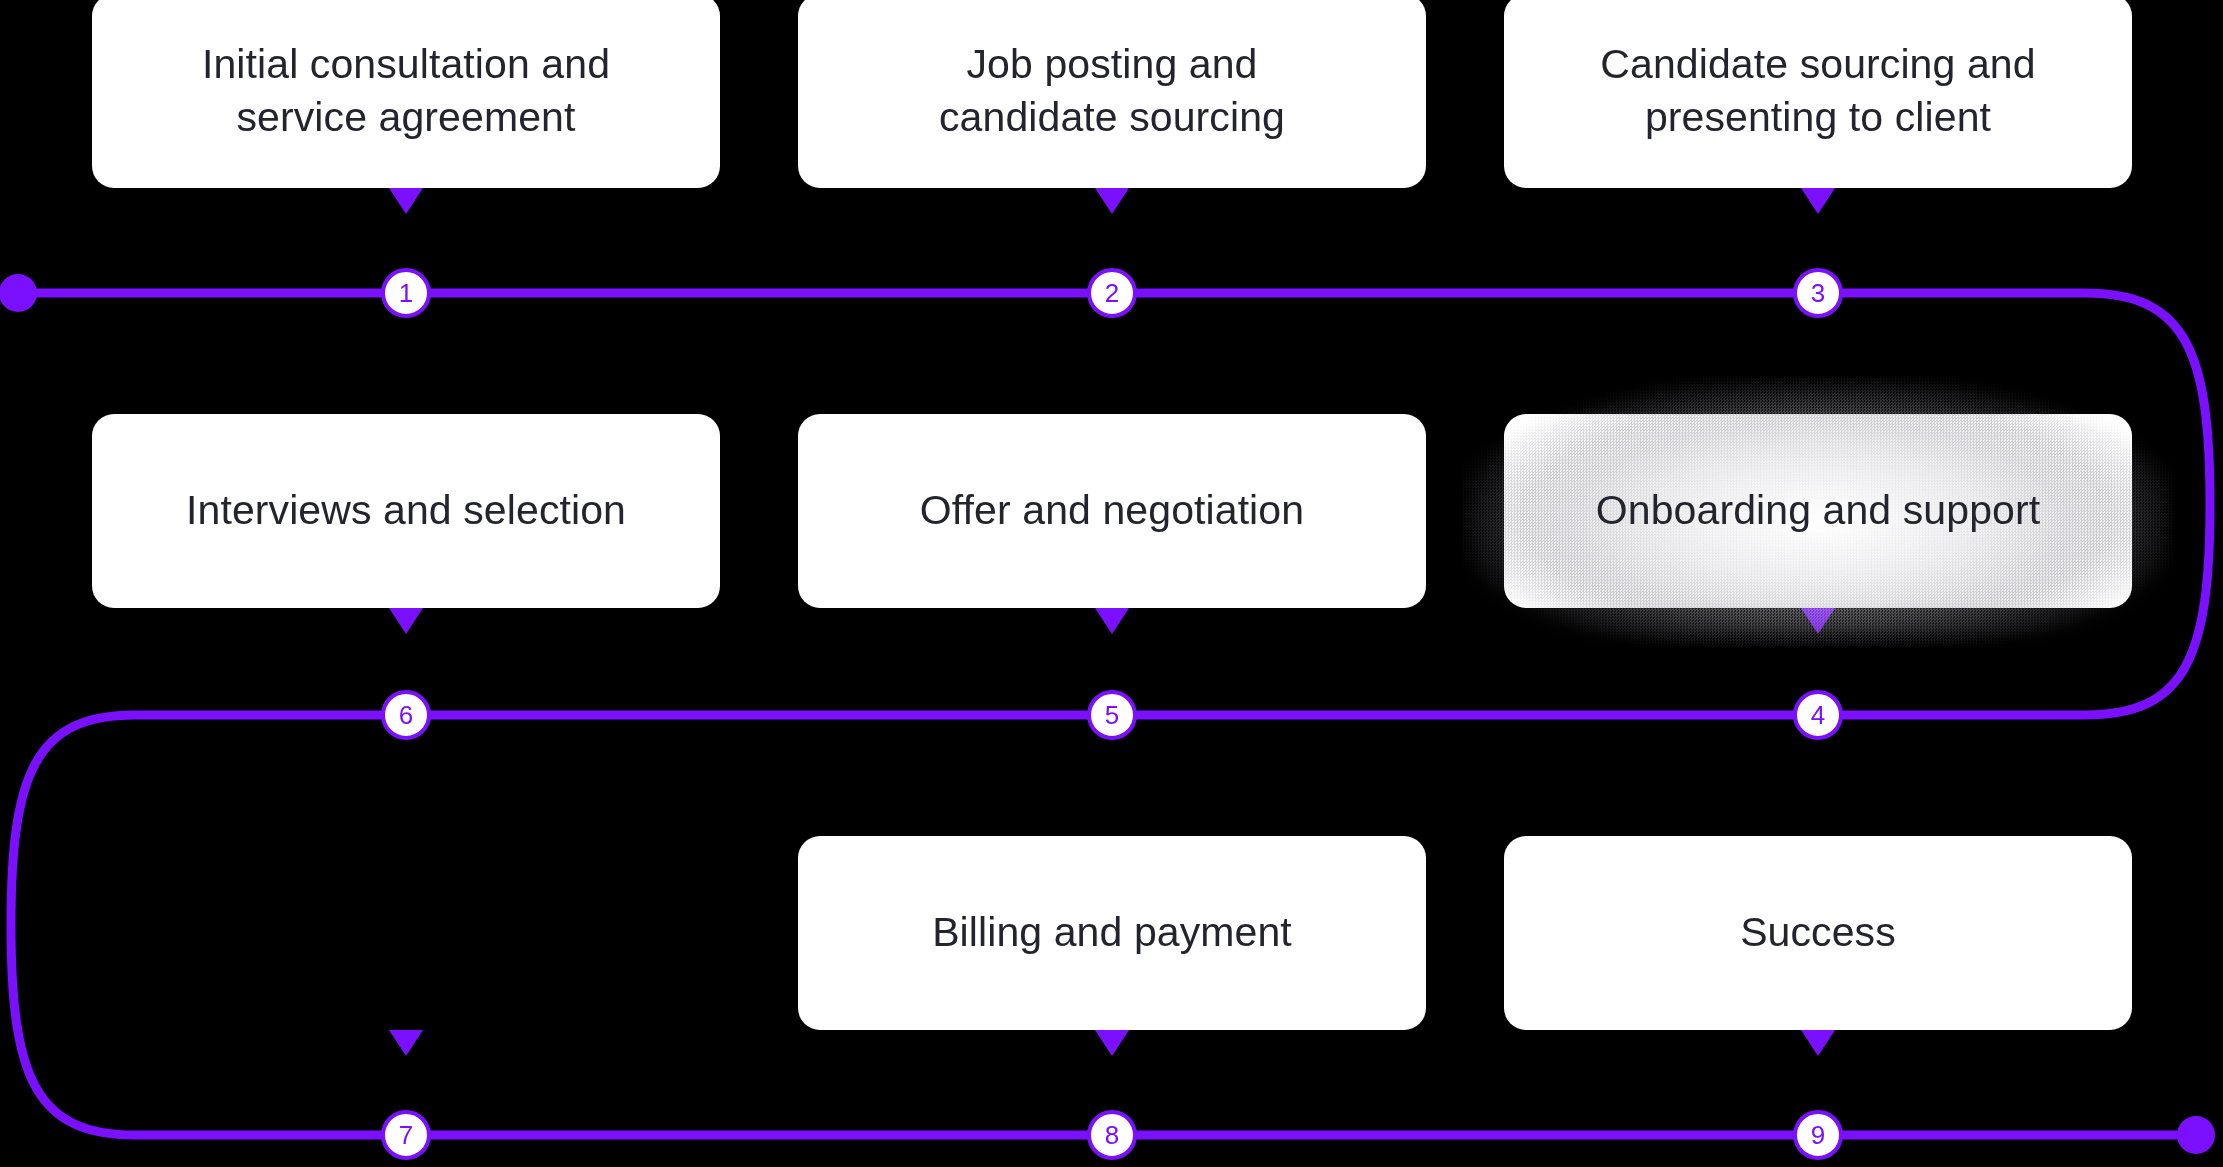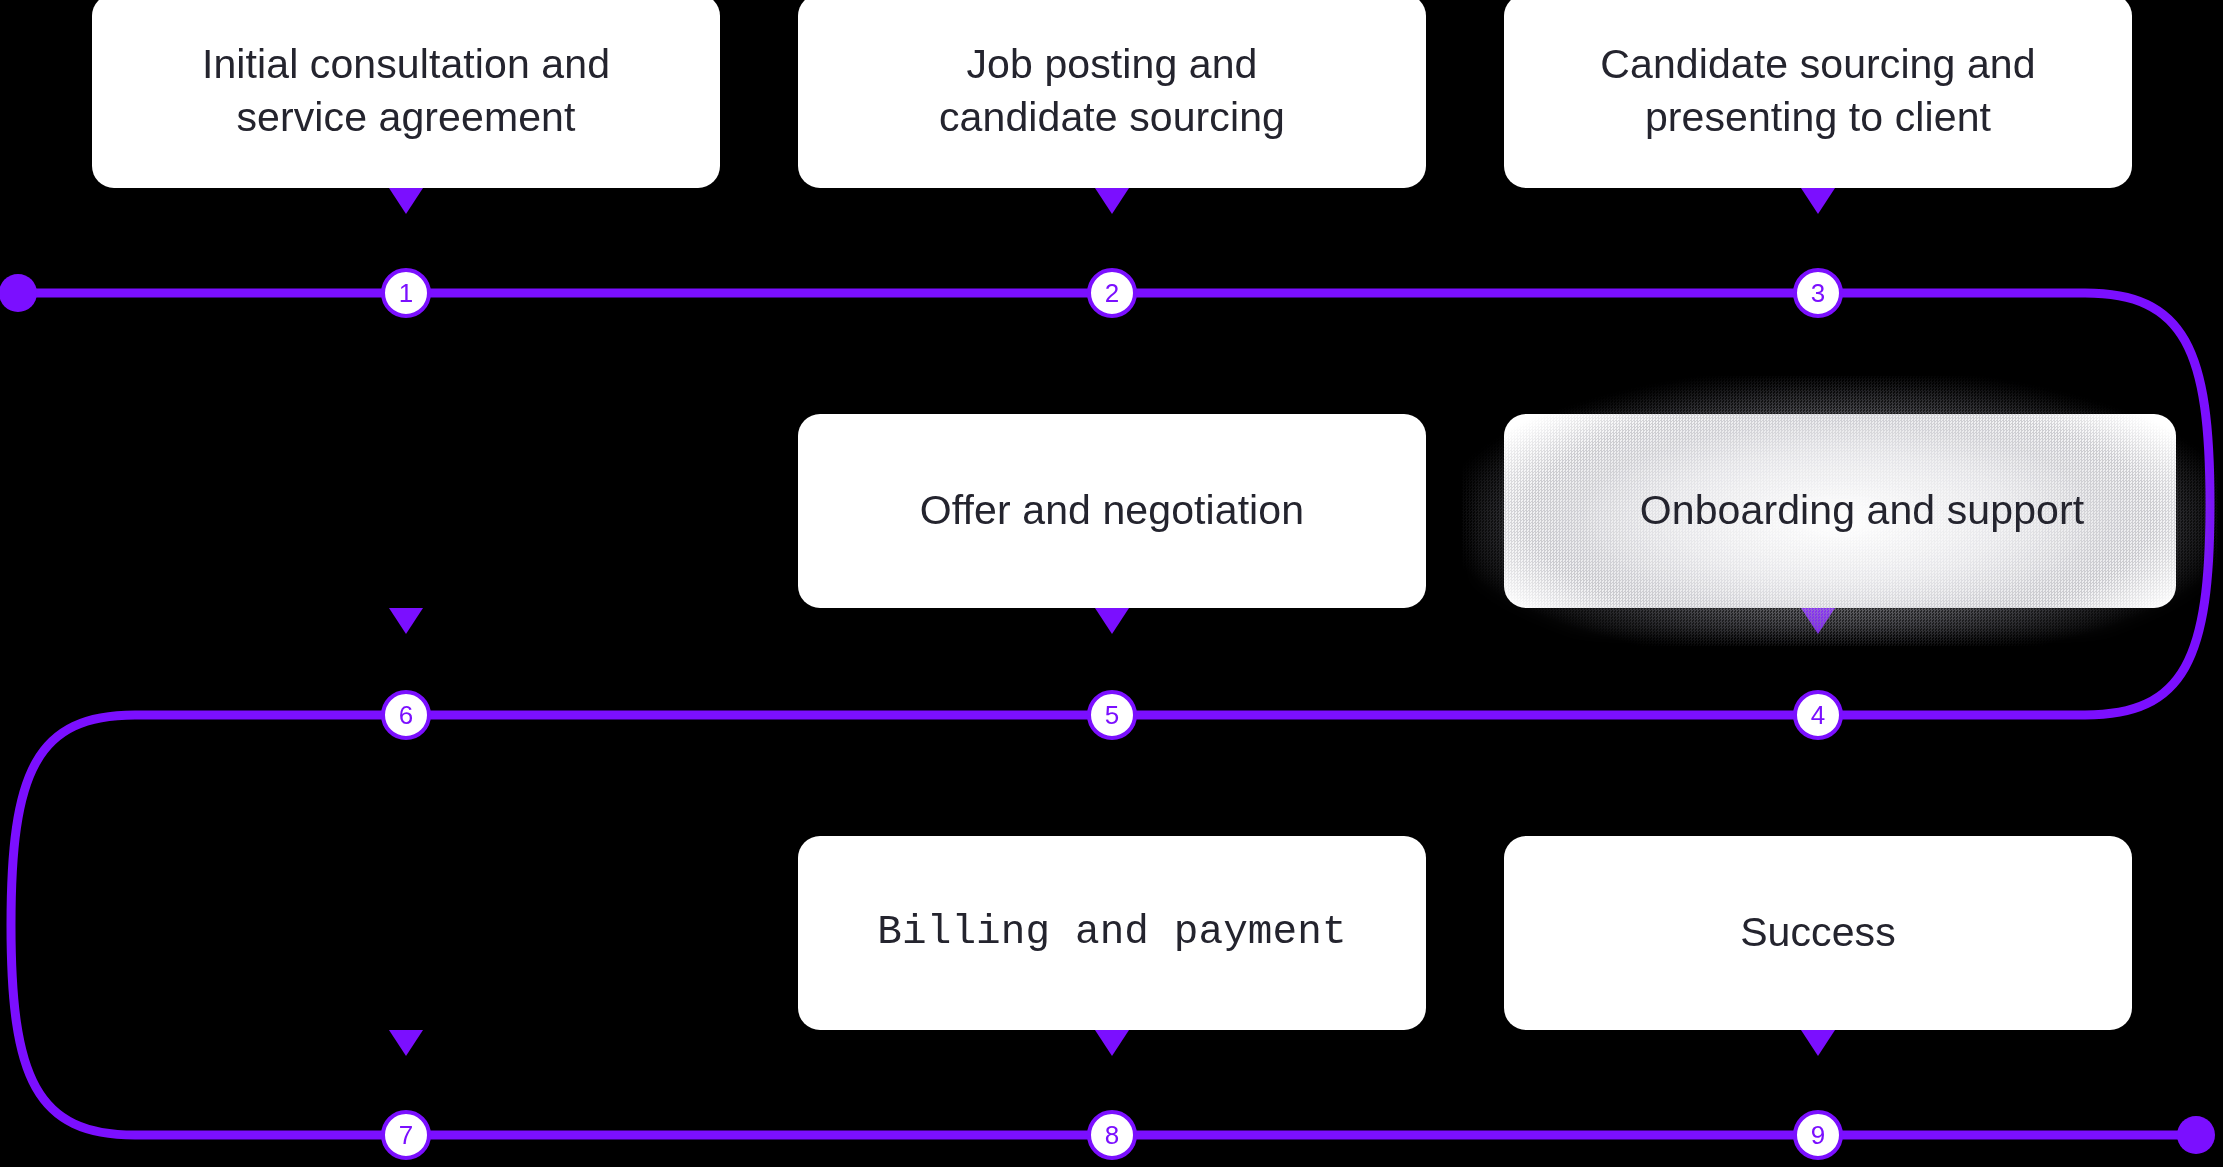--- a/index.html
+++ b/index.html
@@ -26,21 +26,21 @@
     color:#24242e;
     font-size:41px;
     line-height:1.30;
     letter-spacing:.1px;
     font-weight:400;
     padding:0 26px;
     white-space:pre-line;
   }
 
   
-  .card.is-active{ z-index:4;padding-left:44px; }
+  .card.is-active{ z-index:4; }
   .card.is-active .halo{
     position:absolute;
     left:-42px;right:-42px;top:-38px;bottom:-38px;
     border-radius:54px;
     z-index:-1;
     background:
       radial-gradient(ellipse at 50% 52%, rgba(255,255,255,.62) 0%, rgba(220,220,225,.50) 34%, rgba(120,120,130,.34) 58%, rgba(0,0,0,0) 76%);
     filter:blur(2px);
     -webkit-mask-image:
       repeating-conic-gradient(#000 0% 25%, transparent 0% 50%);
@@ -132,20 +132,23 @@
 
   <div class="card" style="left:1504px;top:-6px;width:628px;height:194px;">
     <span class="card-label">Candidate sourcing and
 presenting to client</span>
   </div>
   <div class="arrow" style="left:1801px;top:188px;"></div>
   <div class="node" style="left:1793px;top:268px;">
     <span>3</span>
   </div>
 
+  <div class="card" style="left:92px;top:414px;width:628px;height:194px;">
+    <span class="card-label">Interviews and selection</span>
+  </div>
   <div class="arrow" style="left:389px;top:608px;"></div>
   <div class="node" style="left:381px;top:690px;">
     <span>6</span>
   </div>
 
   <div class="card" style="left:798px;top:414px;width:628px;height:194px;">
     <span class="card-label">Offer and negotiation</span>
   </div>
   <div class="arrow" style="left:1095px;top:608px;"></div>
   <div class="node" style="left:1087px;top:690px;">
@@ -160,21 +163,21 @@
   <div class="arrow" style="left:1801px;top:608px;"></div>
   <div class="node" style="left:1793px;top:690px;">
     <span>4</span>
   </div>
 
   <div class="arrow" style="left:389px;top:1030px;"></div>
   <div class="node" style="left:381px;top:1110px;">
     <span>7</span>
   </div>
 
-  <div class="card" style="left:798px;top:836px;width:628px;height:194px;font-family:Liberation Mono, monospace;">
+  <div class="card" style="left:798px;top:836px;width:628px;height:194px;">
     <span class="card-label">Billing and payment</span>
   </div>
   <div class="arrow" style="left:1095px;top:1030px;"></div>
   <div class="node" style="left:1087px;top:1110px;">
     <span>8</span>
   </div>
 
   <div class="card" style="left:1504px;top:836px;width:628px;height:194px;">
     <span class="card-label">Success</span>
   </div>

